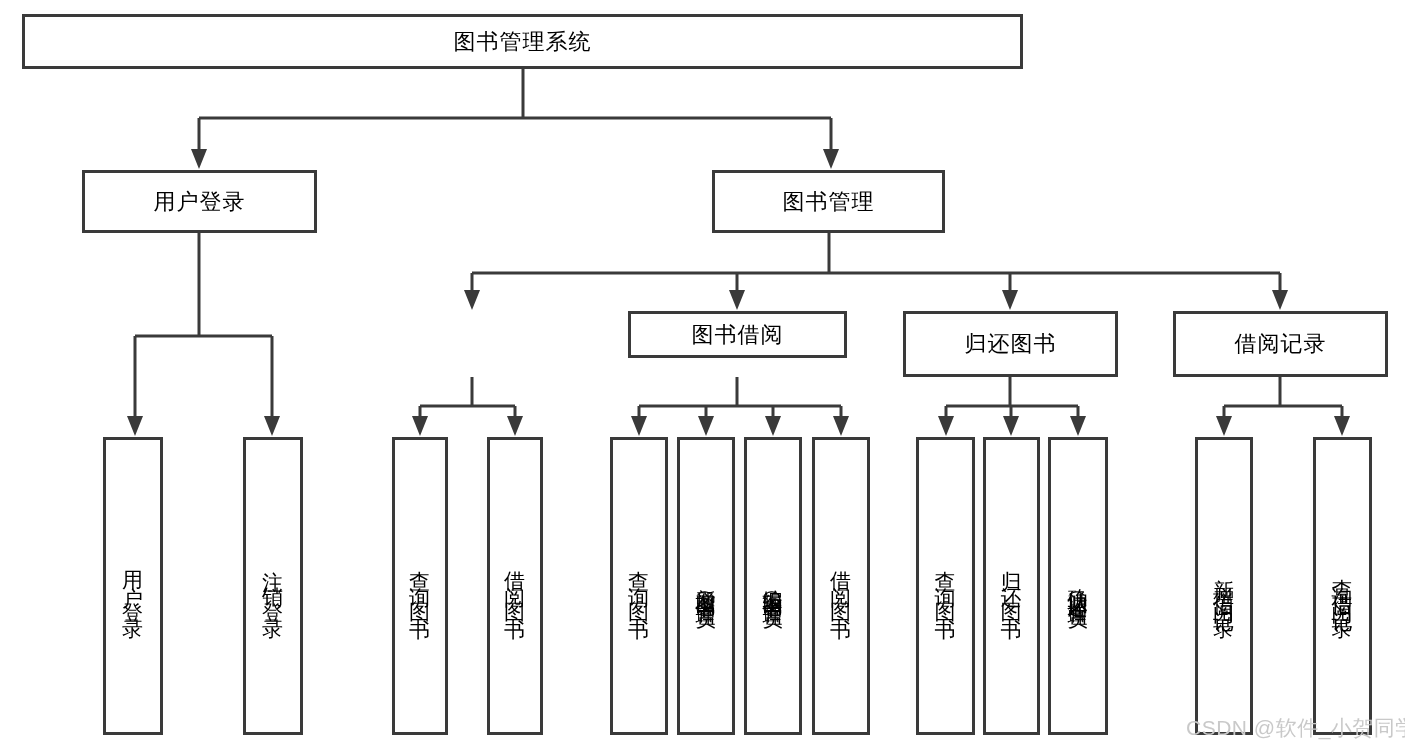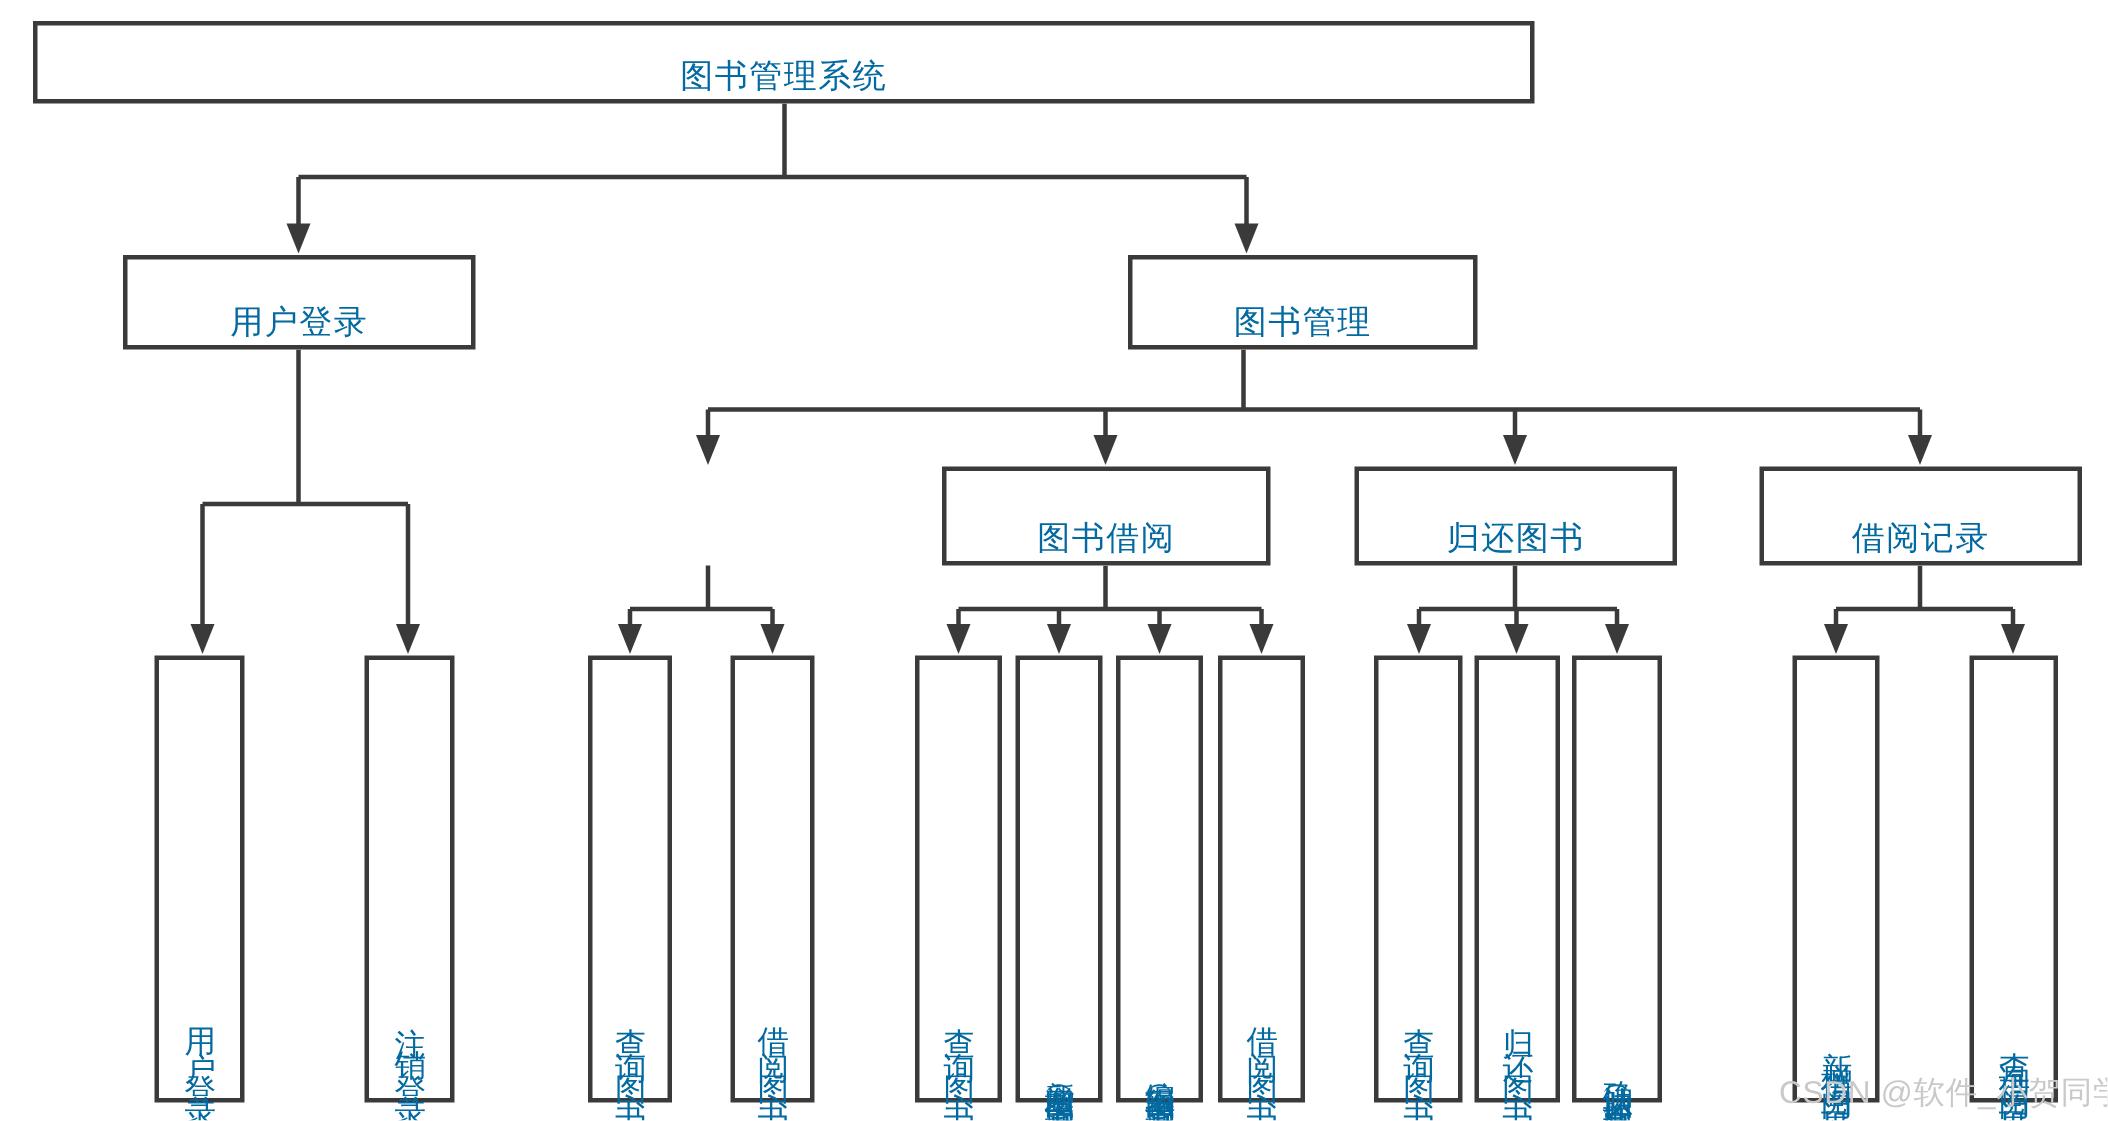--- a/index.html
+++ b/index.html
@@ -20,47 +20,47 @@
     left: 0; top: 0;
     width: 1405px; height: 747px;
     z-index: 1;
   }
   .node {
     position: absolute;
     box-sizing: border-box;
     border: 3px solid #3a3a3a;
     background: #ffffff;
     display: flex;
-    align-items: flex-end;
+    align-items: center;
     justify-content: center;
-    color: #0369a1;
+    color: #000000;
     z-index: 2;
   }
   .h-label {
     font-size: 22px;
     letter-spacing: 1px;
     white-space: nowrap;
   }
   .v-label {
     writing-mode: vertical-rl;
     text-orientation: upright;
     white-space: nowrap;
     line-height: 1;
   }
   .v4 { font-size: 21px; letter-spacing: 16px; }
   .v6 { font-size: 21px; letter-spacing: 8px; }
   .v9 { font-size: 20px; letter-spacing: 3px; }
 
   
   .n-root   { left: 22px;  top: 14px;  width: 1001px; height: 55px; }
   .n-ulogin { left: 82px;  top: 170px; width: 235px;  height: 63px; }
-  .n-bmgmt  { left: 752px; top: 170px; width: 233px;  height: 63px; }
+  .n-bmgmt  { left: 712px; top: 170px; width: 233px;  height: 63px; }
 
   .n-nbr    { left: 362px;  top: 311px; width: 220px; height: 66px; }
-  .n-bb     { left: 628px;  top: 311px; width: 219px; height: 66px; }
+  .n-bb     { left: 628px;  top: 311px; width: 219px; height: 47px; }
   .n-cb     { left: 903px;  top: 311px; width: 215px; height: 66px; }
   .n-br     { left: 1173px; top: 311px; width: 215px; height: 66px; }
 
   .leaf { top: 437px; height: 298px; }
   .n-ul-login  { left: 103px;  width: 60px; }
   .n-ul-logout { left: 243px;  width: 60px; }
   .n-nbr-q     { left: 392px;  width: 56px; }
   .n-nbr-b     { left: 487px;  width: 56px; }
   .n-bb-q      { left: 610px;  width: 58px; }
   .n-bb-add    { left: 677px;  width: 58px; }

